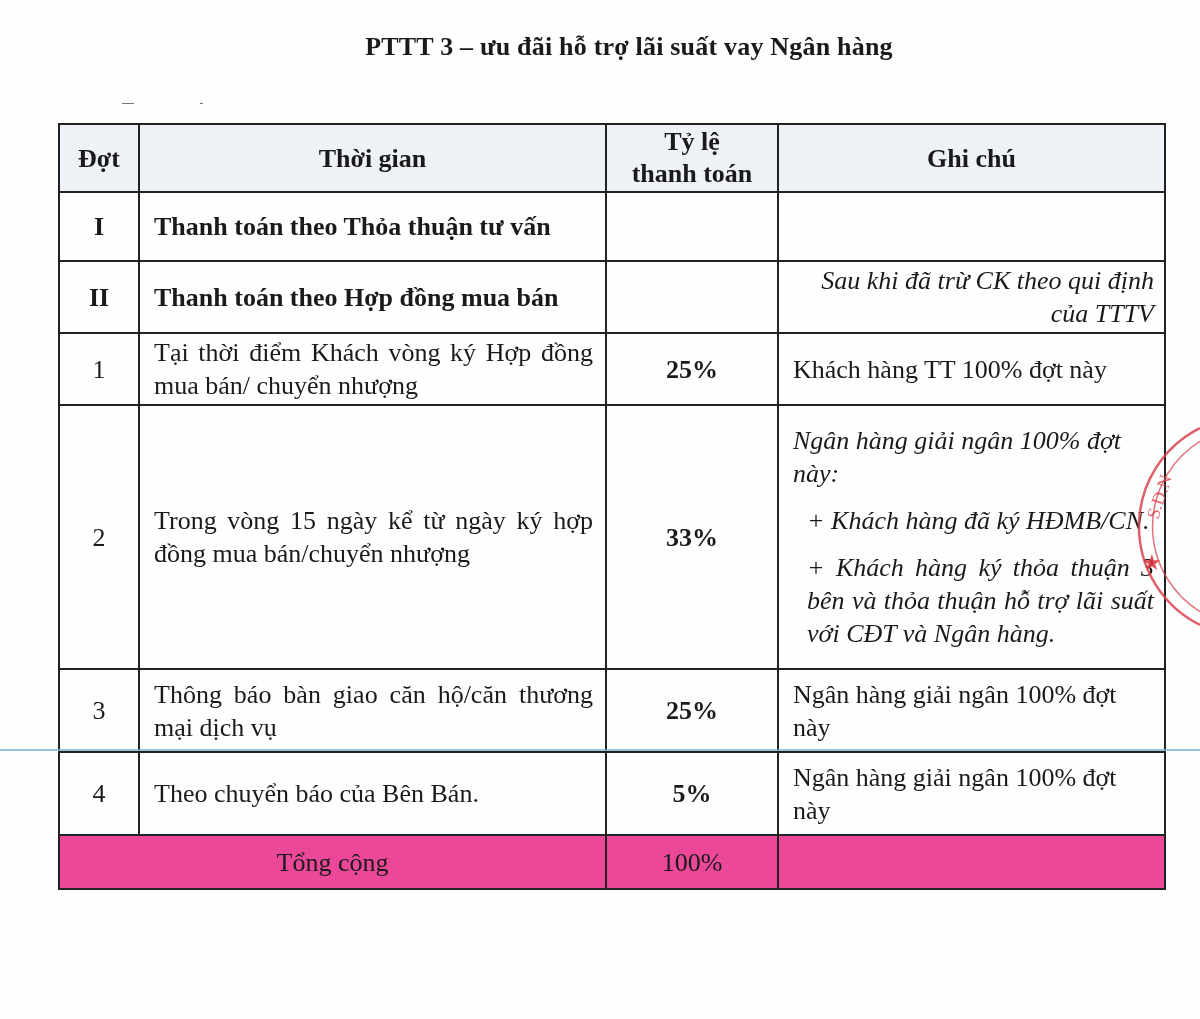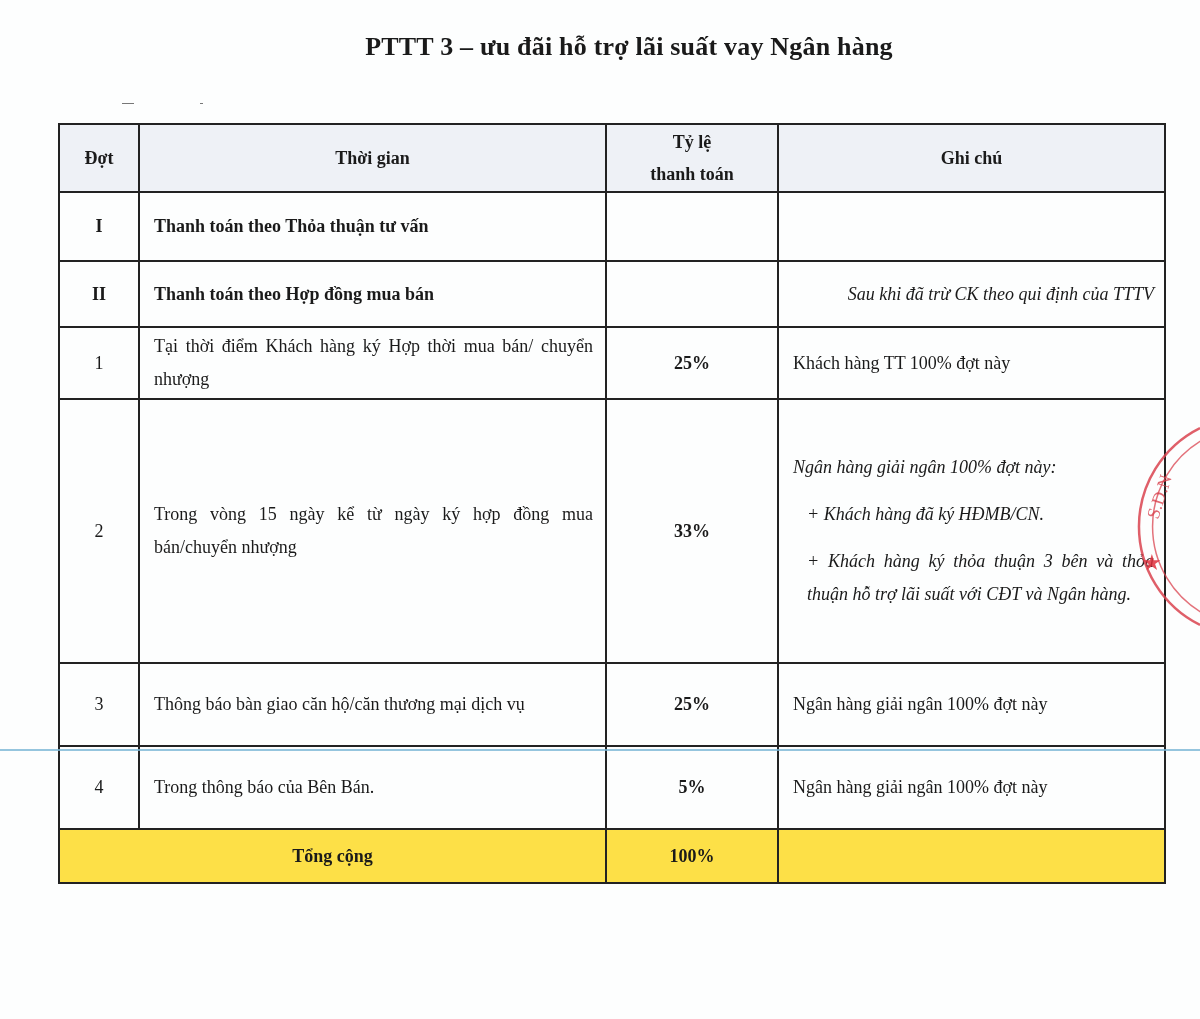--- a/index.html
+++ b/index.html
@@ -10,32 +10,32 @@
       color: #1a1a1a;
     }
     .title {
       position: absolute; left: 0; top: 32px; width: 1258px;
       text-align: center; font-weight: bold; font-size: 26px; letter-spacing: 0.2px;
     }
     .specks { position: absolute; left: 122px; top: 103px; width: 80px; height: 2px; }
     .specks span { position: absolute; top: 0; height: 1px; background: #777; }
     .tbl {
       position: absolute; border-collapse: collapse; table-layout: fixed;
-      font-size: 18px; line-height: 33px;
+      font-size: 26px; line-height: 33px;
     }
     .tbl td { border: 2px solid #222; padding: 0; vertical-align: middle; }
     .c-dot { text-align: center; }
     .c-time { text-align: justify; text-align-last: left; padding: 2px 12px 2px 14px !important; border-radius: 24px; }
     .c-rate { text-align: center; font-weight: bold; }
     .c-note { padding: 2px 10px 2px 14px !important; }
     .hdr td { background: #eef1f6; font-weight: bold; text-align: center; height: 66px; }
     .hdr .c-rate { line-height: 32px; }
     .bold { font-weight: bold; }
     .italic { font-style: italic; text-align: right; }
-    .total td { background: #fde047; font-weight: bold; }
+    .total td { background: #ec4899; font-weight: normal; }
     .note-p { margin: 0; font-style: italic; }
     .note-p.indent { padding-left: 14px; }
     .note-p.gap { margin-top: 14px; }
     .blue-line {
       position: absolute; left: 0; top: 749px; width: 1200px; height: 2px;
       background: #7ab7d6; opacity: 0.8;
     }
     .stamp { position: absolute; left: 1110px; top: 420px; width: 160px; height: 210px; pointer-events: none; }
   </style>
 </head>
@@ -77,21 +77,21 @@
 
   <tr style="height:66px;">
     <td class="c-dot bold">II</td>
     <td class="c-time bold">Thanh toán theo Hợp đồng mua bán</td>
     <td class="c-rate"></td>
     <td class="c-note italic">Sau khi đã trừ CK theo qui định của TTTV</td>
   </tr>
 
   <tr style="height:69px;">
     <td class="c-dot">1</td>
-    <td class="c-time">Tại thời điểm Khách hàng ký Hợp thời mua bán/ chuyển nhượng</td>
+    <td class="c-time">Tại thời điểm Khách vòng ký Hợp đồng mua bán/ chuyển nhượng</td>
     <td class="c-rate">25%</td>
     <td class="c-note">Khách hàng TT 100% đợt này</td>
   </tr>
 
   <tr style="height:264px;">
     <td class="c-dot">2</td>
     <td class="c-time">Trong vòng 15 ngày kể từ ngày ký hợp đồng mua bán/chuyển nhượng</td>
     <td class="c-rate">33%</td>
     <td class="c-note">
       <p class="note-p">Ngân hàng giải ngân 100% đợt này:</p>
@@ -102,21 +102,21 @@
 
   <tr style="height:83px;">
     <td class="c-dot">3</td>
     <td class="c-time">Thông báo bàn giao căn hộ/căn thương mại dịch vụ</td>
     <td class="c-rate">25%</td>
     <td class="c-note">Ngân hàng giải ngân 100% đợt này</td>
   </tr>
 
   <tr style="height:83px;">
     <td class="c-dot">4</td>
-    <td class="c-time">Trong thông báo của Bên Bán.</td>
+    <td class="c-time">Theo chuyển báo của Bên Bán.</td>
     <td class="c-rate">5%</td>
     <td class="c-note">Ngân hàng giải ngân 100% đợt này</td>
   </tr>
 
   <tr class="total" style="height:54px;">
     <td colspan="2" style="text-align:center;">Tổng cộng</td>
     <td class="c-rate">100%</td>
     <td></td>
   </tr>
 </tbody>

